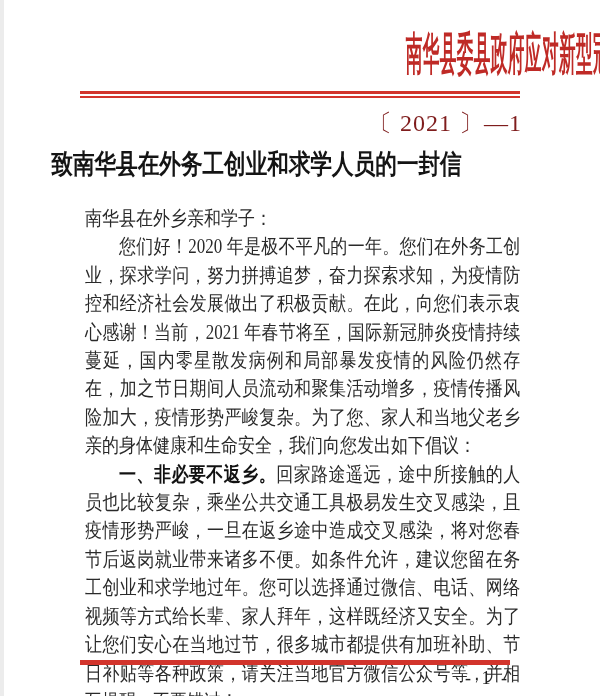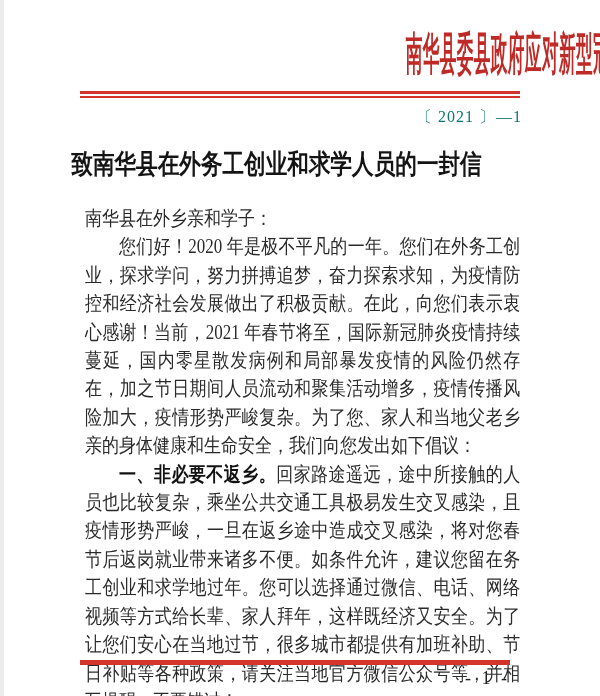--- a/index.html
+++ b/index.html
@@ -36,26 +36,26 @@
     font-family: "Liberation Serif", "DejaVu Serif", serif;
   }
   .rule-top {
     position: absolute; left: 80px; top: 91px;
     width: 440px; height: 2px;
     border-top: 3px solid #d2342c;
     border-bottom: 2px solid #d2342c;
   }
   .doc-no {
     position: absolute; top: 107px; right: 78px;
-    font-size: 16px; color: #0f766e;
+    font-size: 24px; color: #7f1d1d;
     letter-spacing: 1px;
   }
   .title-wrap {
     position: absolute; left: 0; top: 146px;
-    width: 492px; text-align: center; margin-left: 20px;
+    width: 492px; text-align: center;
   }
   .title {
     display: inline-block;
     font-size: 27px;
     font-weight: bold;
     color: #141414;
     white-space: nowrap;
     transform: scaleX(0.80);
     transform-origin: center top;
     margin: 0;

